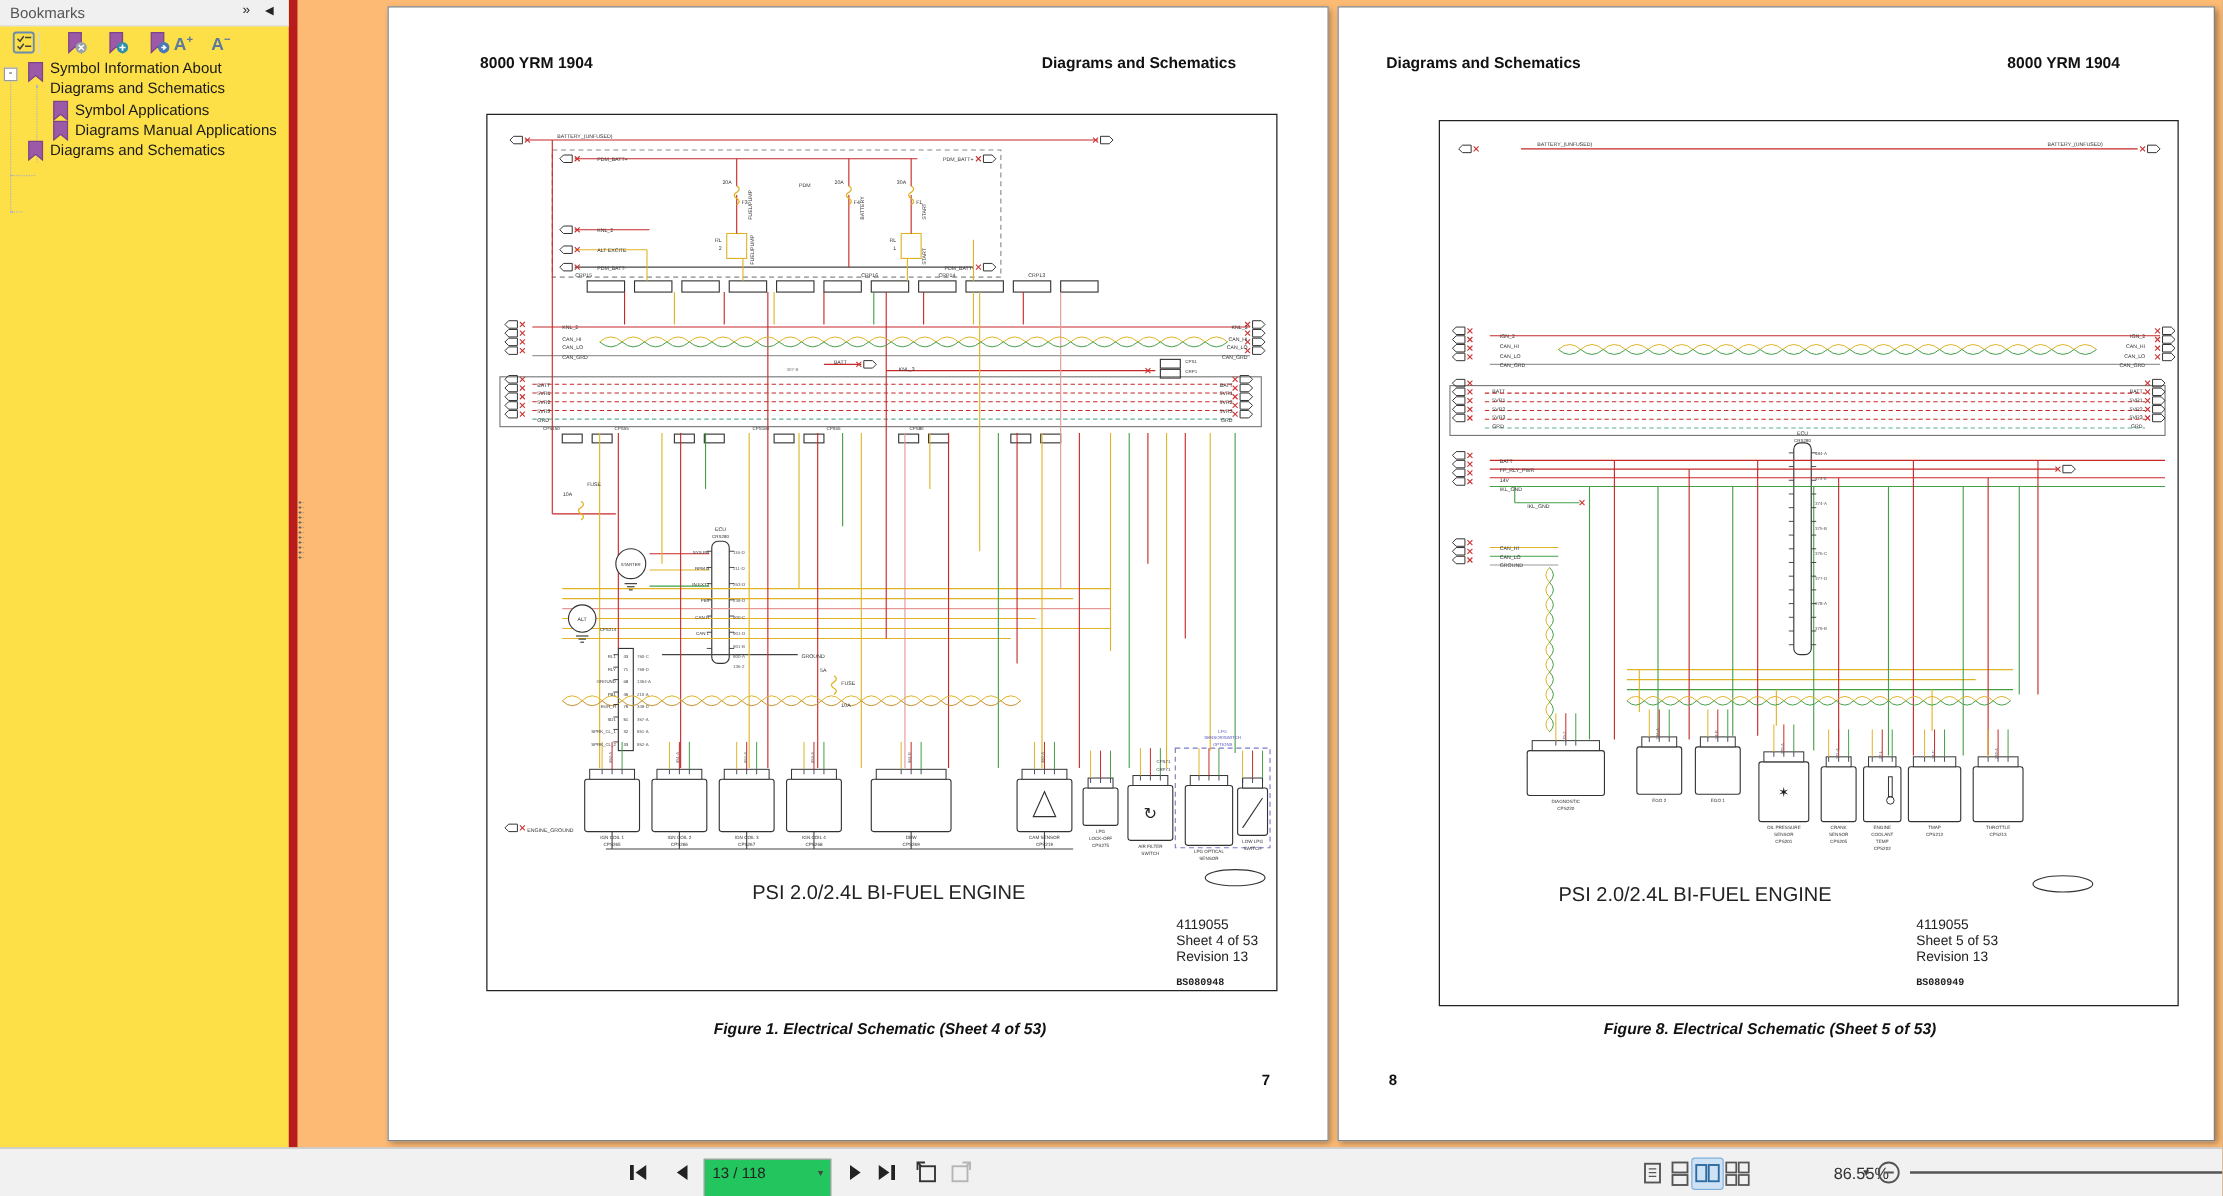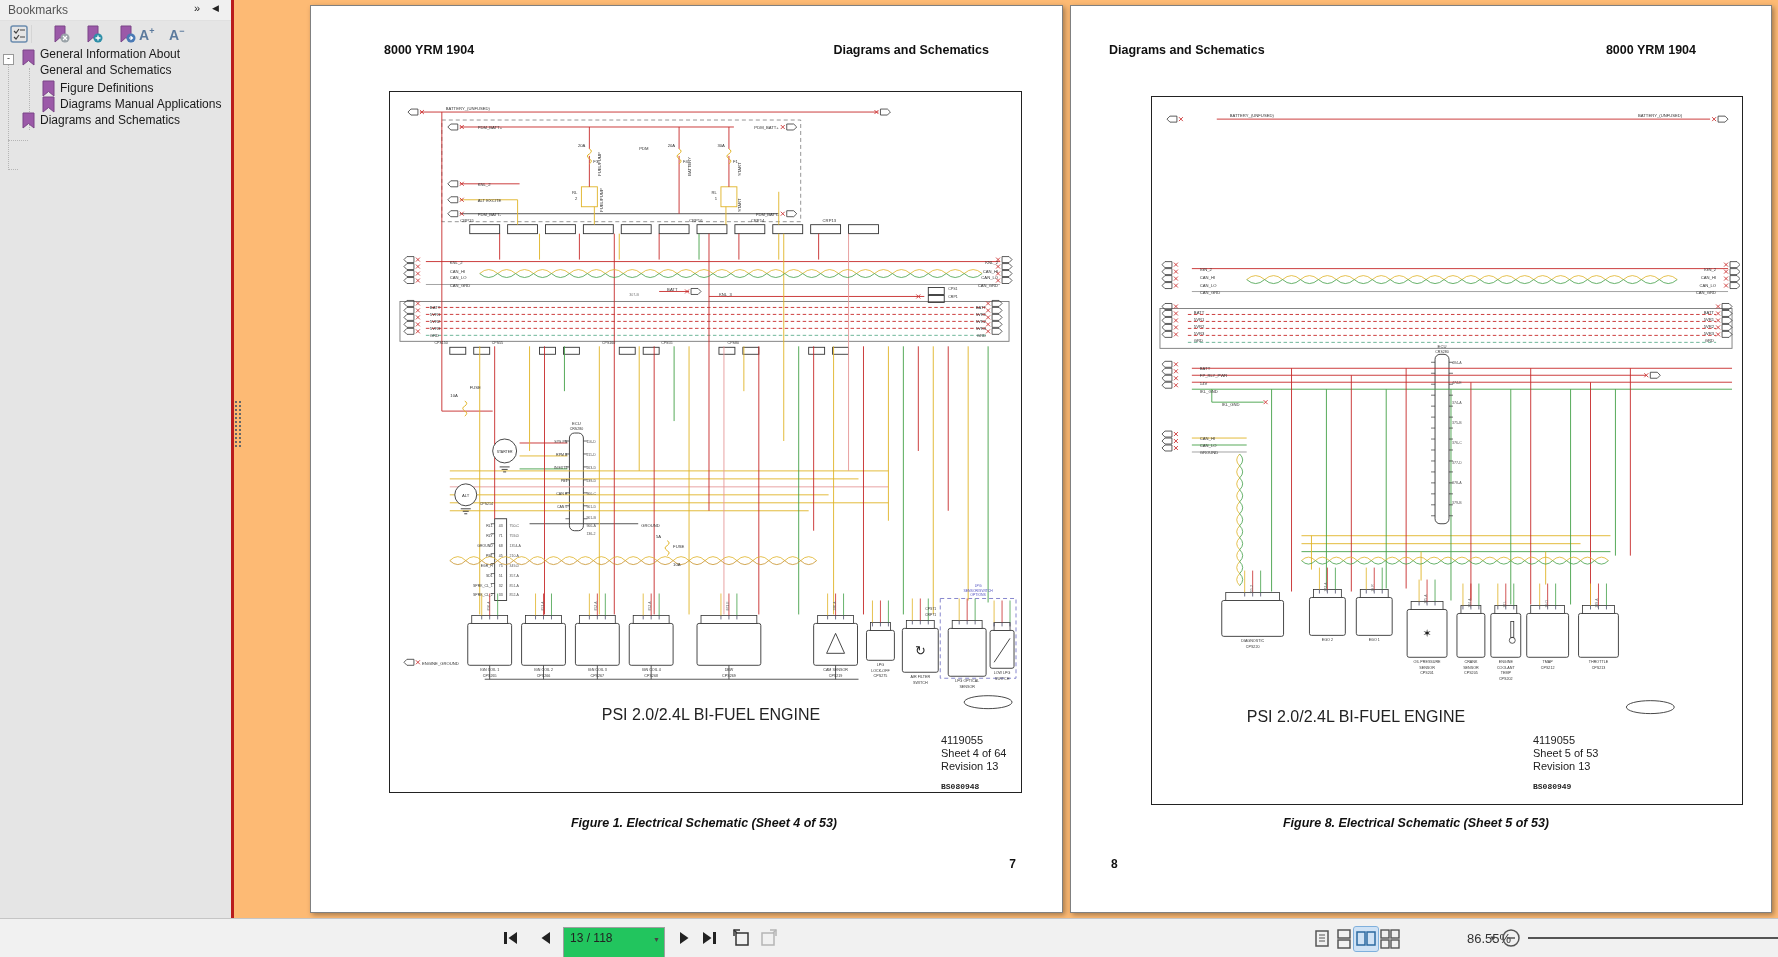--- a/index.html
+++ b/index.html
@@ -1,20 +1,20 @@
 <!DOCTYPE html>
 <html><head>
 <meta charset="utf-8">
 <style>
   html,body{margin:0;padding:0;}
   body{width:1778px;height:957px;overflow:hidden;position:relative;
        font-family:"Liberation Sans", sans-serif;background:#9d9d9d;}
   
-  #bookmarks-panel{position:absolute;left:0;top:0;width:231px;height:918px;background:#e5e5e5;
-                   border-right:3px solid #b91c1c;z-index:5;}
+  #bookmarks-panel{position:absolute;left:0;top:0;width:231px;height:918px;background:#fde047;
+                   border-right:7px solid #b91c1c;z-index:5;}
   #bm-header{position:absolute;left:0;top:0;width:100%;height:20px;background:#f0f0f0;
              border-bottom:1px solid #e0e0e0;}
   #bm-title{position:absolute;left:8px;top:3px;font-size:12px;color:#555;}
   #bm-expand{position:absolute;left:194px;top:2px;font-size:11px;color:#222;cursor:pointer;}
   #bm-collapse{position:absolute;left:212px;top:3px;font-size:9px;color:#222;cursor:pointer;}
   #bm-toolbar{position:absolute;left:0;top:22px;width:100%;height:26px;}
   .bm-tool{position:absolute;top:2px;width:20px;height:20px;cursor:pointer;}
   .bm-sep{position:absolute;left:31px;top:3px;width:1px;height:18px;background:#d5d5d5;}
   .bm-a{font-size:14px;font-weight:bold;color:#5b7a9d;}
   .bm-a sup{font-size:9px;}
@@ -101,28 +101,28 @@
   <div id="bm-tree">
     <div class="tree-vline" style="left:8px;top:14px;height:112px"></div>
     <div class="tree-hline" style="left:8px;top:96px;width:20px"></div>
     <div class="tree-hline" style="left:8px;top:125px;width:10px"></div>
     <div class="expander" style="left:3px;top:10px">-</div>
     <span class="flag" style="left:22px;top:5px">
       <svg width="13" height="17">
           <path d="M1 1 h11 v15 l-5.5 -4.5 L1 16 z" fill="#9b59a8" stroke="#7a4487"></path>
         </svg>
     </span>
-    <div class="tree-row wrap" style="left:40px;top:2px;width:180px">General Information About General and Schematics</div>
+    <div class="tree-row wrap" style="left:40px;top:2px;width:180px">Symbol Information About Diagrams and Schematics</div>
     <div class="tree-vline" style="left:29px;top:24px;height:62px"></div>
     <span class="flag" style="left:42px;top:36px">
       <svg width="13" height="17">
           <path d="M1 1 h11 v15 l-5.5 -4.5 L1 16 z" fill="#9b59a8" stroke="#7a4487"></path>
         </svg>
     </span>
-    <div class="tree-row" style="left:60px;top:37px">Figure Definitions</div>
+    <div class="tree-row" style="left:60px;top:37px">Symbol Applications</div>
     <span class="flag" style="left:42px;top:52px">
       <svg width="13" height="17">
           <path d="M1 1 h11 v15 l-5.5 -4.5 L1 16 z" fill="#9b59a8" stroke="#7a4487"></path>
         </svg>
     </span>
     <div class="tree-row" style="left:60px;top:53px">Diagrams Manual Applications</div>
     <span class="flag" style="left:22px;top:68px">
       <svg width="13" height="17">
           <path d="M1 1 h11 v15 l-5.5 -4.5 L1 16 z" fill="#9b59a8" stroke="#7a4487"></path>
         </svg>
@@ -595,21 +595,21 @@
           <text x="590" y="496" font-size="3.5" fill="#5050c0" text-anchor="middle">LPG</text>
           <text x="590" y="501" font-size="3.5" fill="#5050c0" text-anchor="middle">SENSOR/SWITCH</text>
           <text x="590" y="506" font-size="3.5" fill="#5050c0" text-anchor="middle">OPTIONS</text>
           <text x="548" y="520" font-size="3.5" fill="#333" text-anchor="end">CPS71</text>
           <text x="548" y="526" font-size="3.5" fill="#333" text-anchor="end">CRP71</text>
         </svg>
     </div>
     <div class="engine-title" style="left:400px;top:700px">PSI 2.0/2.4L BI-FUEL ENGINE</div>
     <div class="part-block" style="left:630px;top:728px">
       <div>4119055</div>
-      <div>Sheet 4 of 64</div>
+      <div>Sheet 4 of 53</div>
       <div>Revision 13</div>
     </div>
     <div class="bs-code" style="left:630px;top:776px">BS080948</div>
     <div class="fig-caption" style="left:393px;top:810px">Figure 1. Electrical Schematic (Sheet 4 of 53)</div>
     <div class="pg-num" style="right:46px;top:851px">7</div>
   </div>
 
   <div class="page" id="page-right">
     <div class="pg-header-left" style="left:38px">Diagrams and Schematics</div>
     <div class="pg-header-right" style="right:75px">8000 YRM 1904</div>

